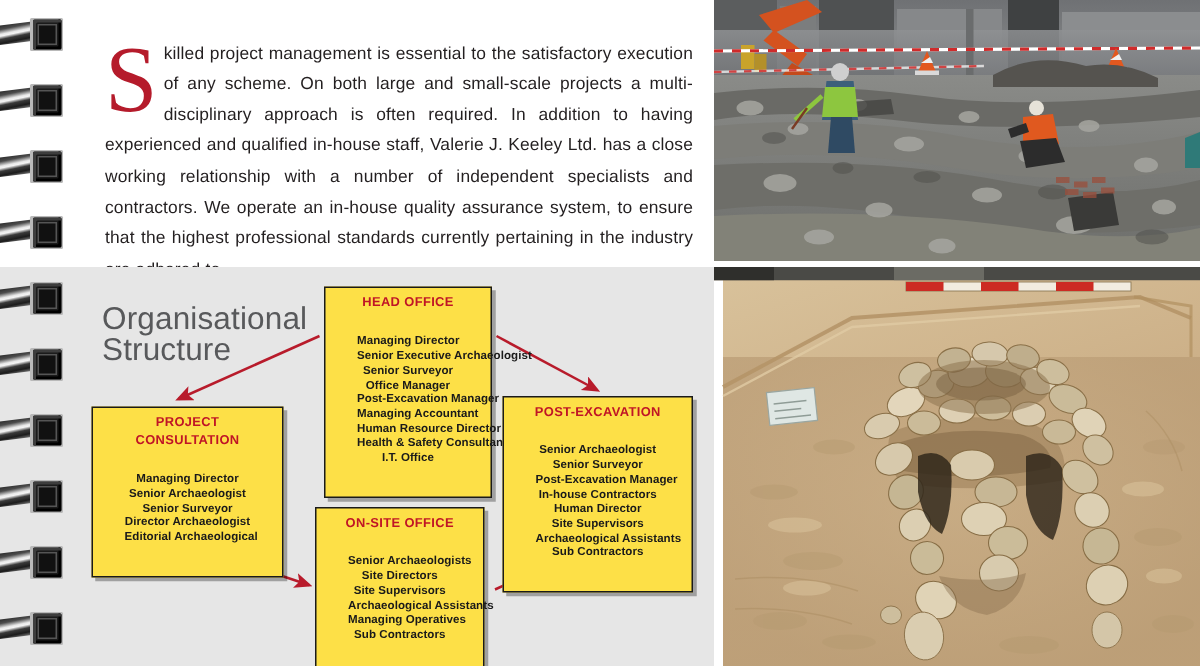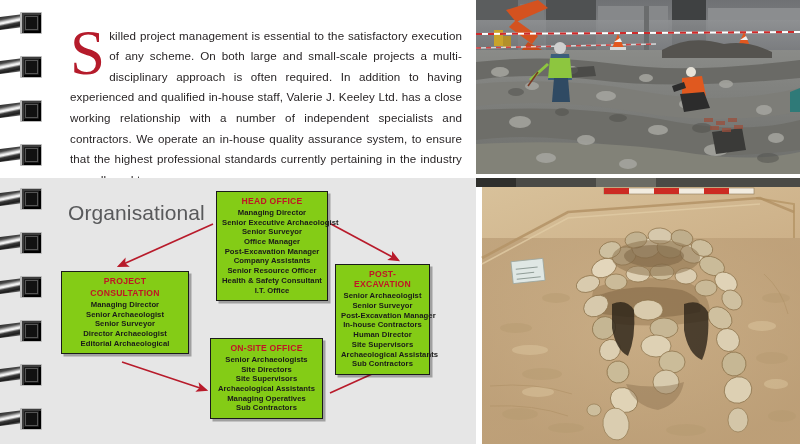--- a/index.html
+++ b/index.html
@@ -56,40 +56,40 @@
   .org-title{
     position:absolute;left:68px;top:24px;width:150px;
     font-family:"Liberation Sans", sans-serif;
     font-size:21px;line-height:21px;color:#58595b;font-weight:400;
     letter-spacing:.1px;
   }
 
   .arrows{position:absolute;left:0;top:0;width:476px;height:266px;}
 
   .box{
-    position:absolute;background:#84cc16;border:1.4px solid #1a1a1a;
+    position:absolute;background:#fde047;border:1.4px solid #1a1a1a;
     box-shadow:2.5px 2.5px 0 rgba(0,0,0,.30);
     box-sizing:border-box;z-index:5;
     padding:4px 5px 5px 5px;text-align:center;
   }
   .box .hdr{
     font-family:"Liberation Sans", sans-serif;
     color:#c01526;font-weight:bold;font-size:8.6px;
     letter-spacing:.25px;line-height:10.4px;margin-bottom:1.5px;
   }
-  .box ul{list-style:none;margin:0;padding:0;}
+  .box ul{list-style:none;margin:16px;padding:0;}
   .box li{
     font-family:"Liberation Sans", sans-serif;
     color:#1a1a1a;font-size:7.7px;line-height:9.7px;
     font-weight:bold;letter-spacing:.05px;white-space:nowrap;
   }
 
   #box-head{left:216px;top:13px;width:112px;}
   #box-project{left:61px;top:93px;width:128px;}
-  #box-post{left:335px;top:86px;width:95px;}
+  #box-post{left:335px;top:86px;width:127px;}
   #box-onsite{left:210px;top:160px;width:113px;}
 
   
   .photo{position:absolute;overflow:hidden;}
   #photo-top{left:476px;top:0;width:324px;height:174px;background:#8e8e8e;}
   #photo-bottom{left:476px;top:178px;width:324px;height:266px;background:#d8bc93;}
   .photo svg{display:block;width:100%;height:100%;}
 </style>
 </head>
 <body>
@@ -97,20 +97,21 @@
 <div class="page">
 
   <div class="text-col">
     <p class="body-copy"><span class="dropcap">S</span><span>killed project management is essential to the satisfactory execution of any scheme.  On both large and small-scale projects a multi-disciplinary approach is often required.  In addition to having experienced and qualified in-house staff, Valerie J. Keeley Ltd. has a close working relationship with a number of independent specialists and contractors.  We operate an in-house quality assurance system, to ensure that the highest professional standards currently pertaining in the industry are adhered to.</span></p>
   </div>
 
   <div class="org-panel">
 
     <div class="org-title">
       <div>Organisational</div>
+      <div>Structure</div>
     </div>
 
     <svg class="arrows" viewBox="0 0 476 266">
       <defs>
         <marker id="ah" markerWidth="7" markerHeight="7" refX="5.6" refY="3" orient="auto">
           <path d="M0,0 L7,3 L0,6 L1.6,3 Z" fill="#b81b2b"></path>
         </marker>
       </defs>
 
       <line x1="213" y1="46" x2="119" y2="88" stroke="#b81b2b" stroke-width="1.7" marker-end="url(#ah)"></line>
@@ -123,22 +124,22 @@
     </svg>
 
     <div class="box" id="box-head">
       <div class="hdr">HEAD OFFICE</div>
       <ul>
         <li>Managing Director</li>
         <li>Senior Executive Archaeologist</li>
         <li>Senior Surveyor</li>
         <li>Office Manager</li>
         <li>Post-Excavation Manager</li>
-        <li>Company Assistants</li>
-        <li>Senior Resource Officer</li>
+        <li>Managing Accountant</li>
+        <li>Human Resource Director</li>
         <li>Health &amp; Safety Consultant</li>
         <li>I.T. Office</li>
       </ul>
     </div>
 
     <div class="box" id="box-project">
       <div class="hdr">PROJECT</div>
       <div class="hdr">CONSULTATION</div>
       <ul>
         <li>Managing Director</li>

